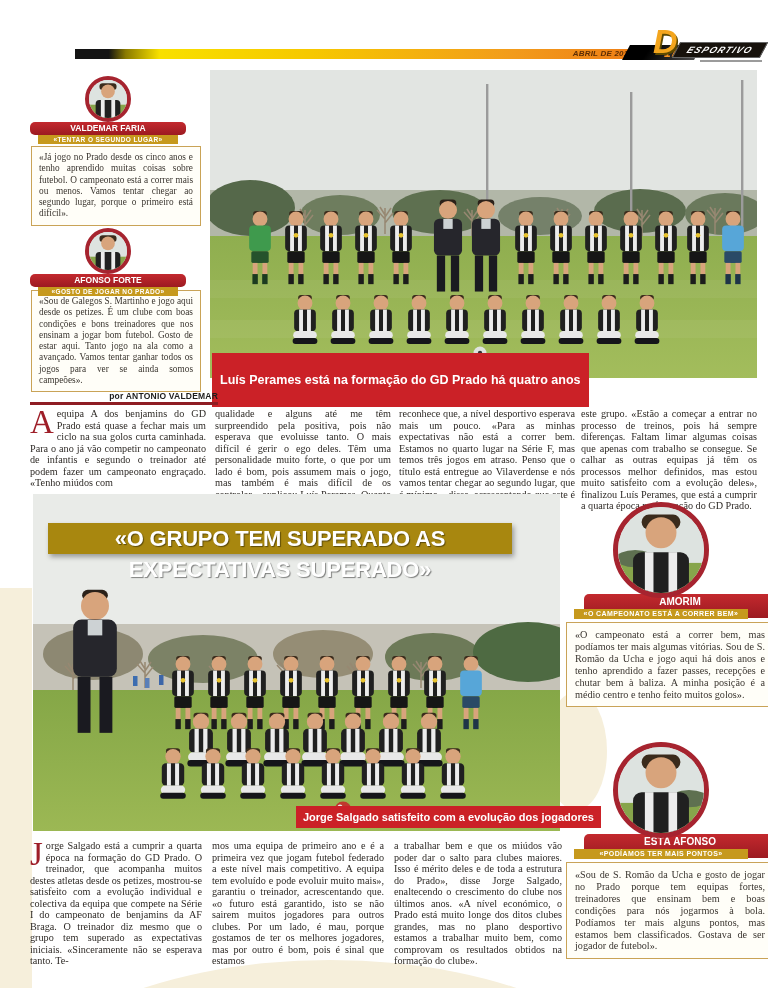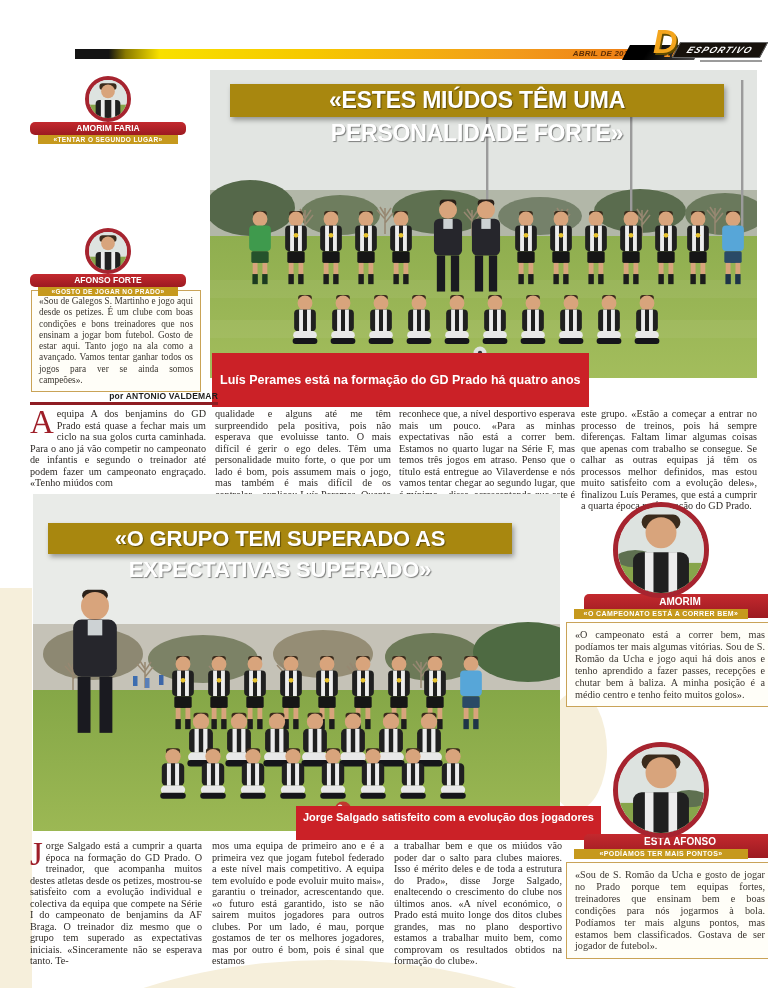--- a/index.html
+++ b/index.html
@@ -39,21 +39,21 @@
   .gold-banner{background:#a8870f;color:#ffffff;text-align:center;
     font-family:"Liberation Sans",sans-serif;font-weight:700;letter-spacing:-.2px;
     text-shadow:1px 1px 1px rgba(0,0,0,.45);box-shadow:2px 3px 5px rgba(0,0,0,.35);}
   .banner1{left:230px;top:84px;width:494px;height:33px;font-size:23px;line-height:33px;}
   .banner2{left:48px;top:523px;width:464px;height:31px;font-size:22px;line-height:31px;}
 
   
   .caption{background:#cb2127;color:#fff;font-family:"Liberation Sans",sans-serif;
     font-weight:700;white-space:nowrap;}
   .caption1{left:212px;top:353px;height:22px;line-height:22px;font-size:12.5px;padding:16px 8px;}
-  .caption2{left:296px;top:806px;height:34px;line-height:22px;font-size:11px;padding:0 7px;}
+  .caption2{left:296px;top:806px;height:22px;line-height:22px;font-size:11px;padding:0 7px;}
 
   
   .byline{left:30px;top:391px;width:188px;text-align:right;
     font:700 8.5px "Liberation Sans",sans-serif;color:#1d1d1d;letter-spacing:.2px;}
   .byline-rule{left:30px;top:402px;width:188px;height:2.5px;background:#8e1d23;}
 
   
   .col{font-size:10.2px;line-height:11.5px;text-align:justify;color:#2e2a26;}
   .a1col{top:408px;width:176px;}
   .a2col{top:840px;width:172px;}
@@ -216,42 +216,42 @@
         <use href="#p-kneel" transform="translate(285,247) scale(1.55)"></use>
         <use href="#p-kneel" transform="translate(323,247) scale(1.55)"></use>
         <use href="#p-kneel" transform="translate(361,247) scale(1.55)"></use>
         <use href="#p-kneel" transform="translate(399,247) scale(1.55)"></use>
         <use href="#p-kneel" transform="translate(437,247) scale(1.55)"></use>
       </g>
       <circle cx="270" cy="283" r="6.5" fill="#dfe3df"></circle>
       <circle cx="270" cy="283" r="2.2" fill="#333"></circle>
     </svg>
   </div>
-  <div class="abs gold-banner banner1">«ESTES MIÚDOS TÊM UMA PERSONALIDADE FORTE»</div>
   <div class="abs caption caption1">Luís Perames está na formação do GD Prado há quatro anos</div>
 
   <div class="abs byline">por ANTÓNIO VALDEMAR</div>
   <div class="abs byline-rule"></div>
 
   <div class="abs col a1col" style="left:30px">
     <span class="dropcap">A</span><span>equipa A dos benjamins do GD Prado está quase a fechar mais um ciclo na sua golos curta caminhada. Para o ano já vão competir no campeonato de infantis e segundo o treinador até podem fazer um campeonato engraçado. «Tenho miúdos com</span>
   </div>
   <div class="abs col a1col" style="left:215px">qualidade e alguns até me têm surpreendido pela positiva, pois não esperava que evoluisse tanto. O mais difícil é gerir o ego deles. Têm uma personalidade muito forte, o que por um lado é bom, pois assumem mais o jogo, mas também é mais difícil de os controlar», explicou Luís Perames. Quanto ao campeonato deste ano, o treinador</div>
   <div class="abs col a1col" style="left:399px">reconhece que, a nível desportivo esperava mais um pouco. «Para as minhas expectativas não está a correr bem. Estamos no quarto lugar na Série F, mas temos três jogos em atraso. Penso que o título está entregue ao Vilaverdense e nós vamos tentar chegar ao segundo lugar, que é mínimo», disse, acrescentando que este é o primeiro ano que trabalha com</div>
   <div class="abs col a1col" style="left:581px">este grupo. «Estão a começar a entrar no processo de treinos, pois há sempre diferenças. Faltam limar algumas coisas que apenas com trabalho se consegue. Se calhar as outras equipas já têm os processos melhor definidos, mas estou muito satisfeito com a evolução deles», finalizou Luís Perames, que está a cumprir a quarta época na formação do GD Prado.</div>
 
   <div class="abs pcircle" style="left:85px;top:76px;width:38px;height:38px">
     <svg viewBox="0 0 40 40" width="38" height="38">
       <rect width="40" height="26" fill="#dde3e0"></rect>
         <rect y="26" width="40" height="14" fill="#87a54b"></rect>
       <use href="#bust"></use>
     </svg>
   </div>
-  <div class="abs nameband lp-name" style="top:122px">AMORIM FARIA</div>
+  <div class="abs nameband lp-name" style="top:122px">VALDEMAR FARIA</div>
   <div class="abs subband lp-sub" style="top:135px">«TENTAR O SEGUNDO LUGAR»</div>
+  <div class="abs quotebox lp-quote" style="top:146px">«Já jogo no Prado desde os cinco anos e tenho aprendido muitas coisas sobre futebol. O campeonato está a correr mais ou menos. Vamos tentar chegar ao segundo lugar, porque o primeiro está difícil».</div>
 
   <div class="abs pcircle" style="left:85px;top:228px;width:38px;height:38px">
     <svg viewBox="0 0 40 40" width="38" height="38">
       <rect width="40" height="26" fill="#dde3e0"></rect>
         <rect y="26" width="40" height="14" fill="#87a54b"></rect>
       <use href="#bust"></use>
     </svg>
   </div>
   <div class="abs nameband lp-name" style="top:274px">AFONSO FORTE</div>
   <div class="abs subband lp-sub" style="top:287px">«GOSTO DE JOGAR NO PRADO»</div>

